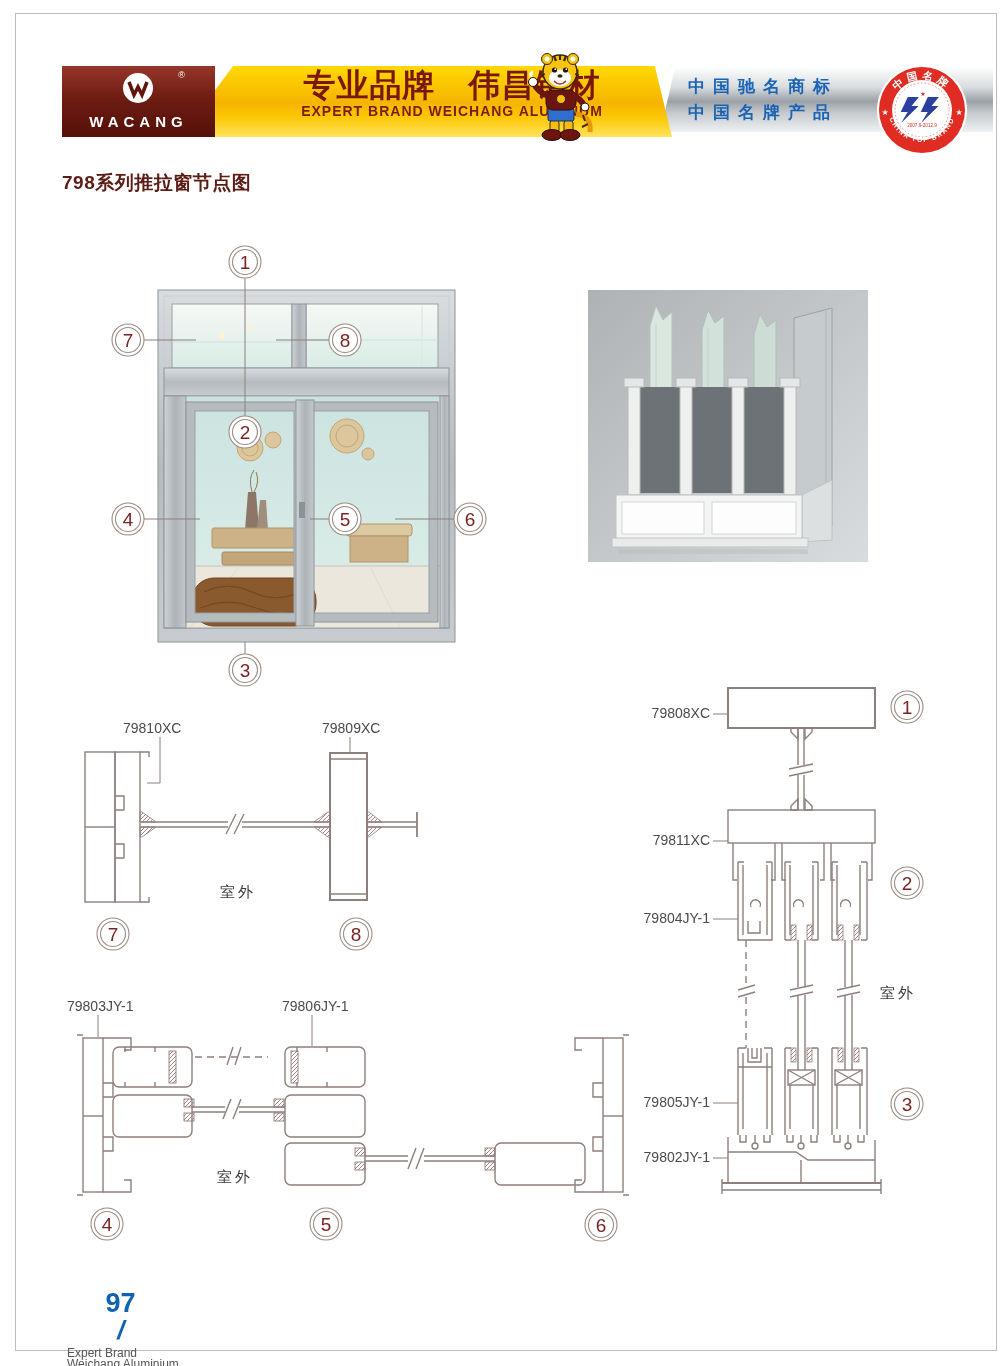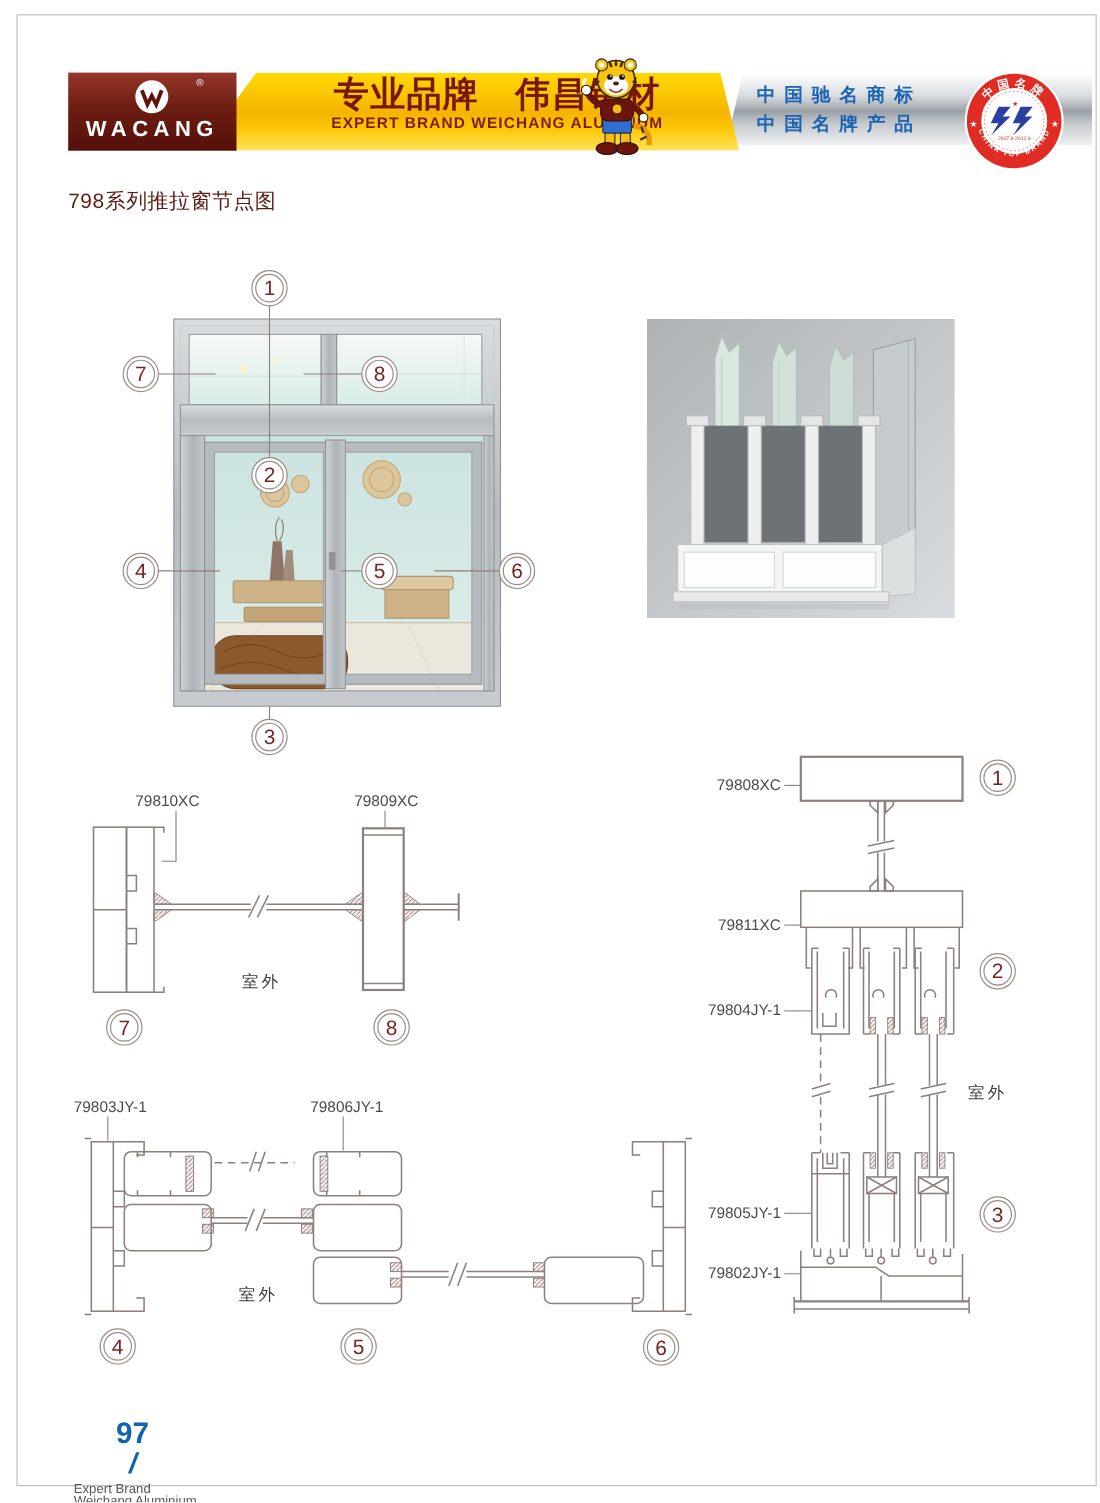--- a/index.html
+++ b/index.html
@@ -6,37 +6,37 @@
   body{font-family:"Liberation Sans", sans-serif;}
   .page{position:relative;width:1000px;height:1366px;background:#fff;overflow:hidden;}
   .frame-border{position:absolute;left:15px;top:13px;width:980px;height:1336px;border:1px solid #bcbcbc;}
 
   
   .logo-block{position:absolute;left:62px;top:66px;width:153px;height:71px;
     background:linear-gradient(180deg,#96362a 0%,#6e1d12 45%,#54100a 100%);z-index:3;}
   .logo-mark{position:absolute;left:58px;top:4px;}
   .logo-reg{position:absolute;right:30px;top:4px;color:#fff;font-size:9px;}
   .brand-name{position:absolute;bottom:7px;left:0;width:100%;text-align:center;color:#fff;
-    font-weight:bold;font-size:20px;letter-spacing:5px;}
+    font-weight:bold;font-size:15px;letter-spacing:5px;}
   .banner{position:absolute;left:180px;top:66px;width:492px;height:71px;z-index:2;
     background:linear-gradient(180deg,#ffd903 0%,#f5b400 52%,#fdc704 72%,#ffe35c 100%);
     clip-path:polygon(10.8% 0,96.5% 0,100% 100%,0% 100%);}
   .slogan-cn{margin:1px 0 0 52px;text-align:center;font-size:32px;font-weight:900;
     color:#7a170b;letter-spacing:1px;line-height:36px;}
   .slogan-en{margin-left:52px;text-align:center;font-size:14px;font-weight:bold;
     color:#7c1d10;letter-spacing:1px;line-height:16px;}
   .tiger{position:absolute;left:520px;top:50px;width:80px;height:92px;z-index:5;}
   .honor-bar{position:absolute;left:660px;top:68px;width:333px;height:64px;z-index:1;
     background:linear-gradient(180deg,#fcfdfd 0%,#d8dcdf 30%,#9ba1a6 52%,#c6cacd 70%,#eff1f2 100%);
     clip-path:polygon(4.5% 0,100% 0,100% 100%,0 100%);text-align:right;}
   .honor-lines{position:absolute;left:28px;top:6px;font-size:17px;font-weight:bold;
     color:#1a63b5;letter-spacing:8px;line-height:26px;}
   .badge{position:absolute;left:874px;top:60px;width:96px;height:100px;z-index:6;}
 
-  .page-heading{position:absolute;left:62px;top:170px;font-size:19px;font-weight:400;
+  .page-heading{position:absolute;left:62px;top:170px;font-size:19px;font-weight:700;
     color:#5c1c15;letter-spacing:0.5px;}
 
   .abs{position:absolute;}
 
   
   .tl{stroke:#8d7f7c;stroke-width:1.4;fill:none;}
   .tl2{stroke:#8d7f7c;stroke-width:2;fill:none;}
   .lbl{font-family:"Liberation Sans",sans-serif;font-size:14px;fill:#4a4a4a;}
   .cnlbl{font-family:"Liberation Sans",sans-serif;font-size:15px;fill:#3a3a3a;letter-spacing:3px;}
   .ring{fill:#fff;stroke:#9b8c85;stroke-width:1.1;}

